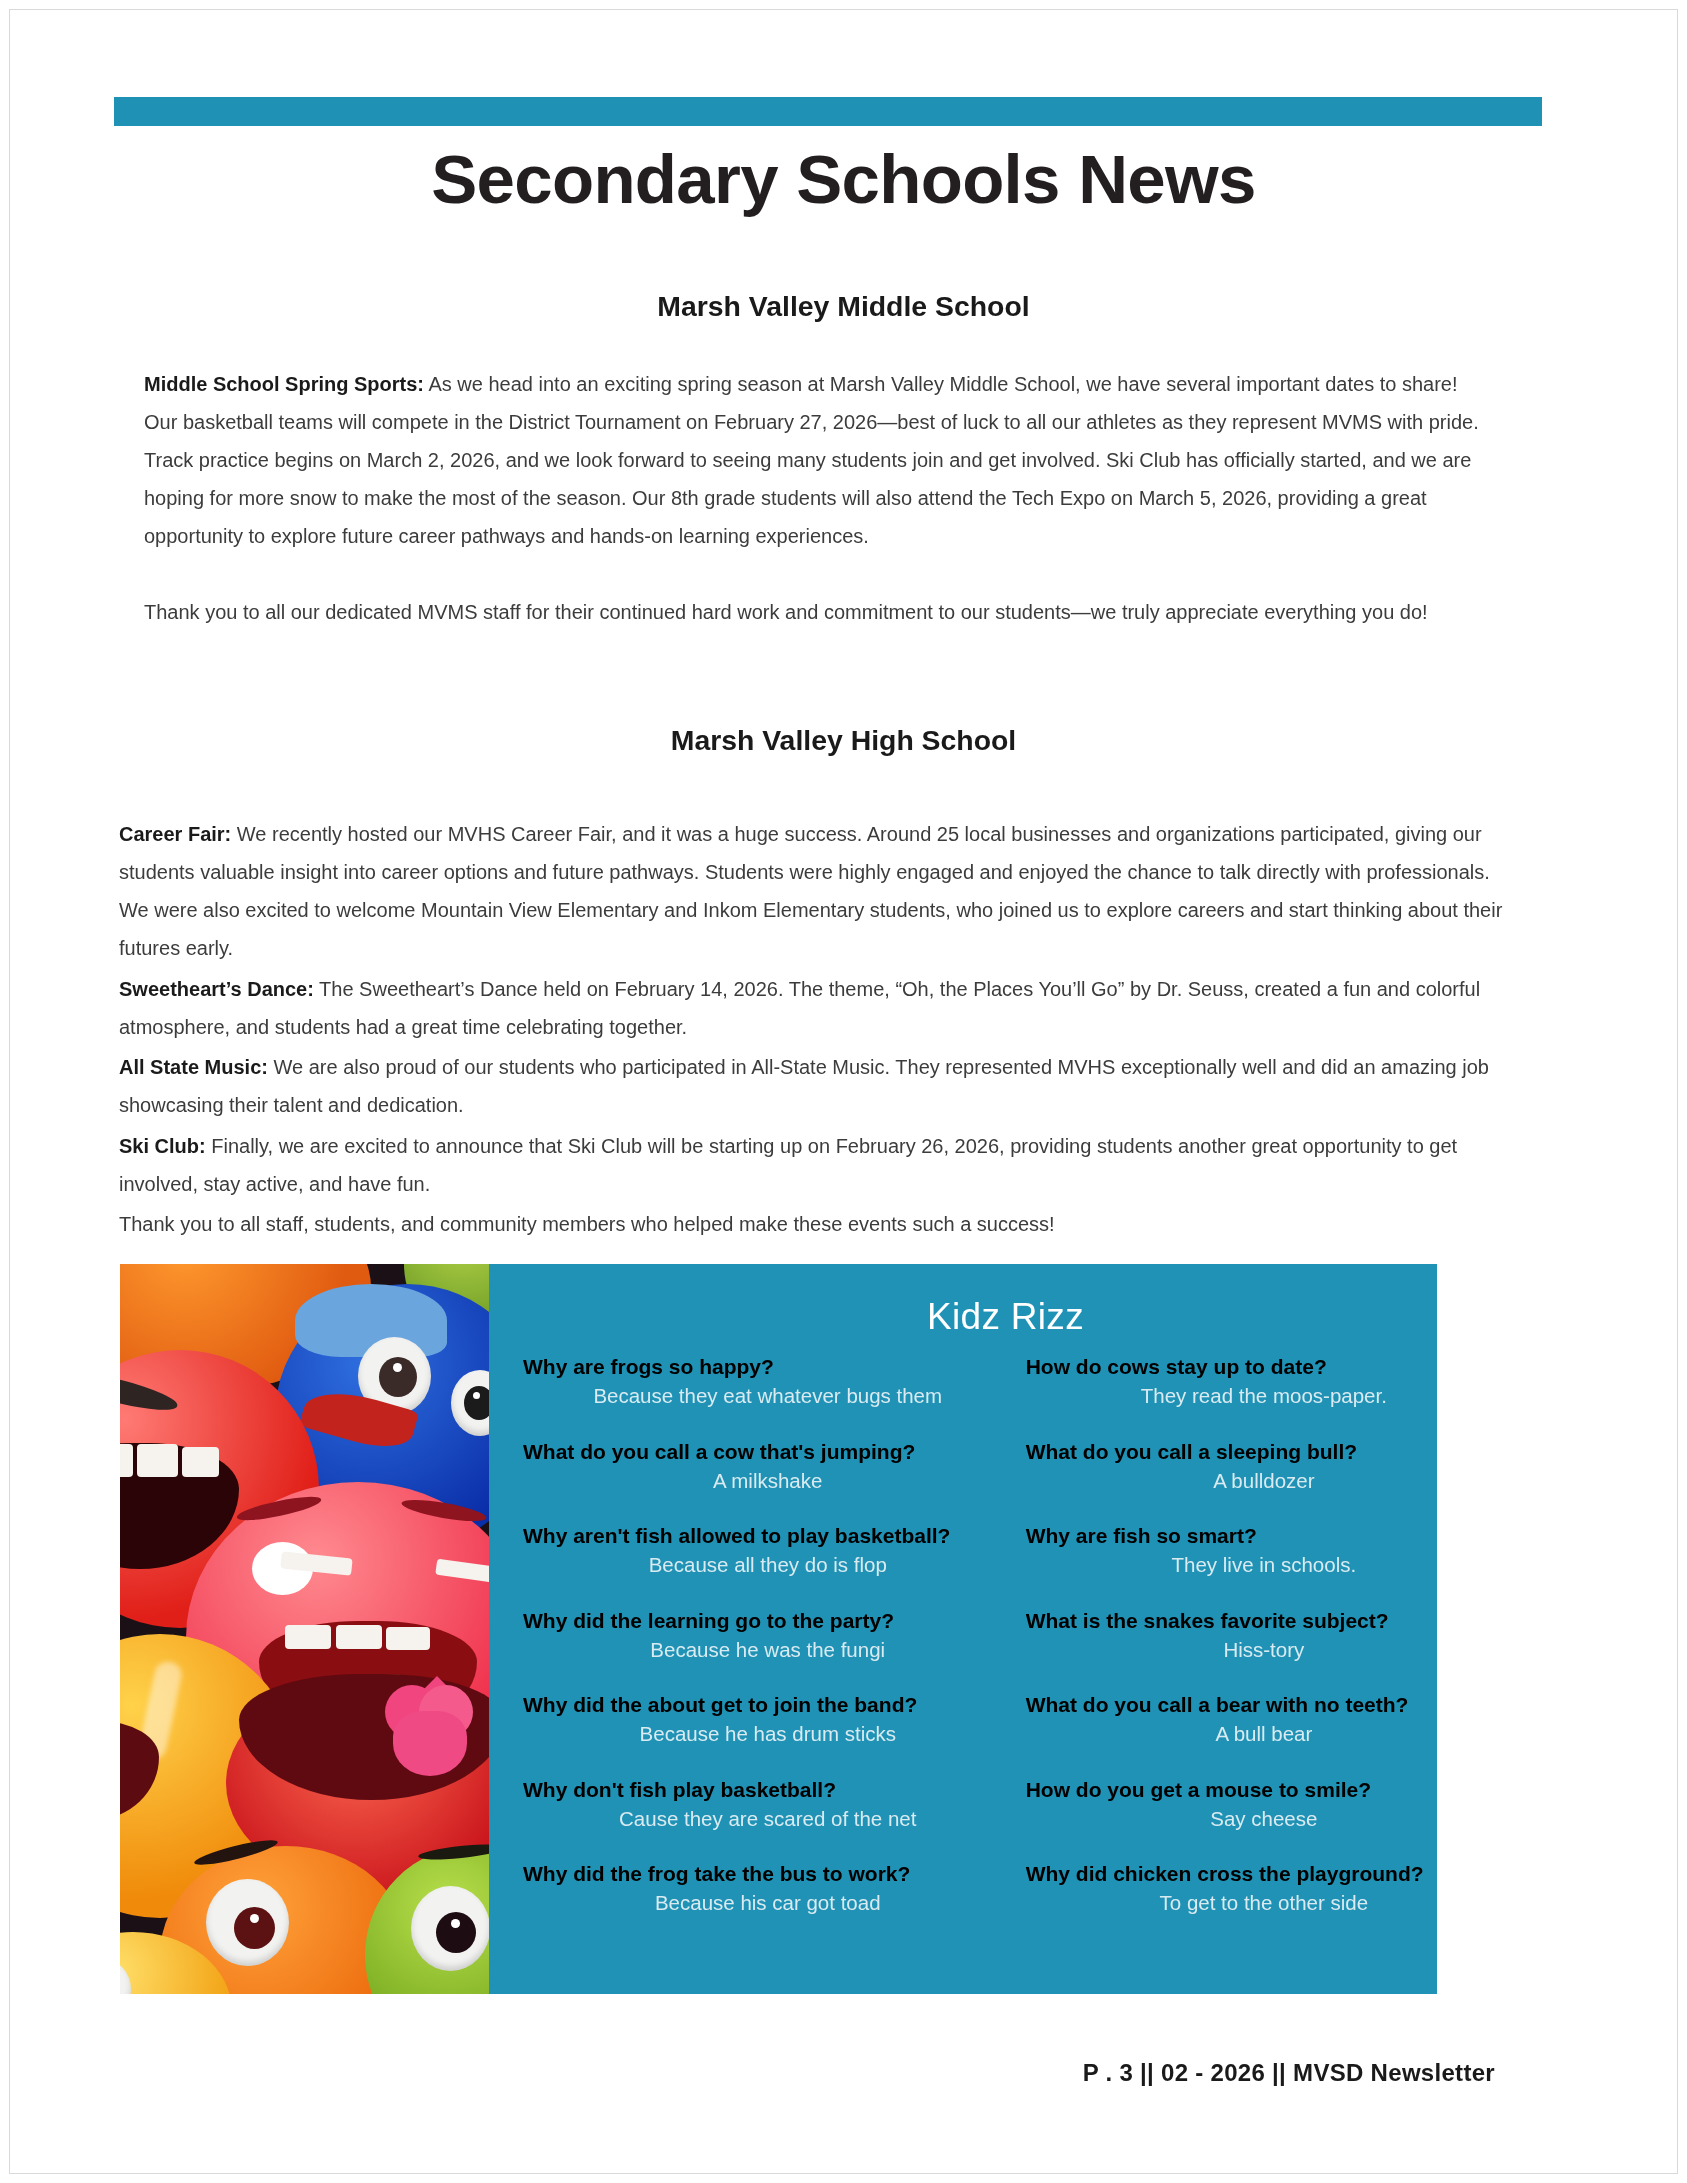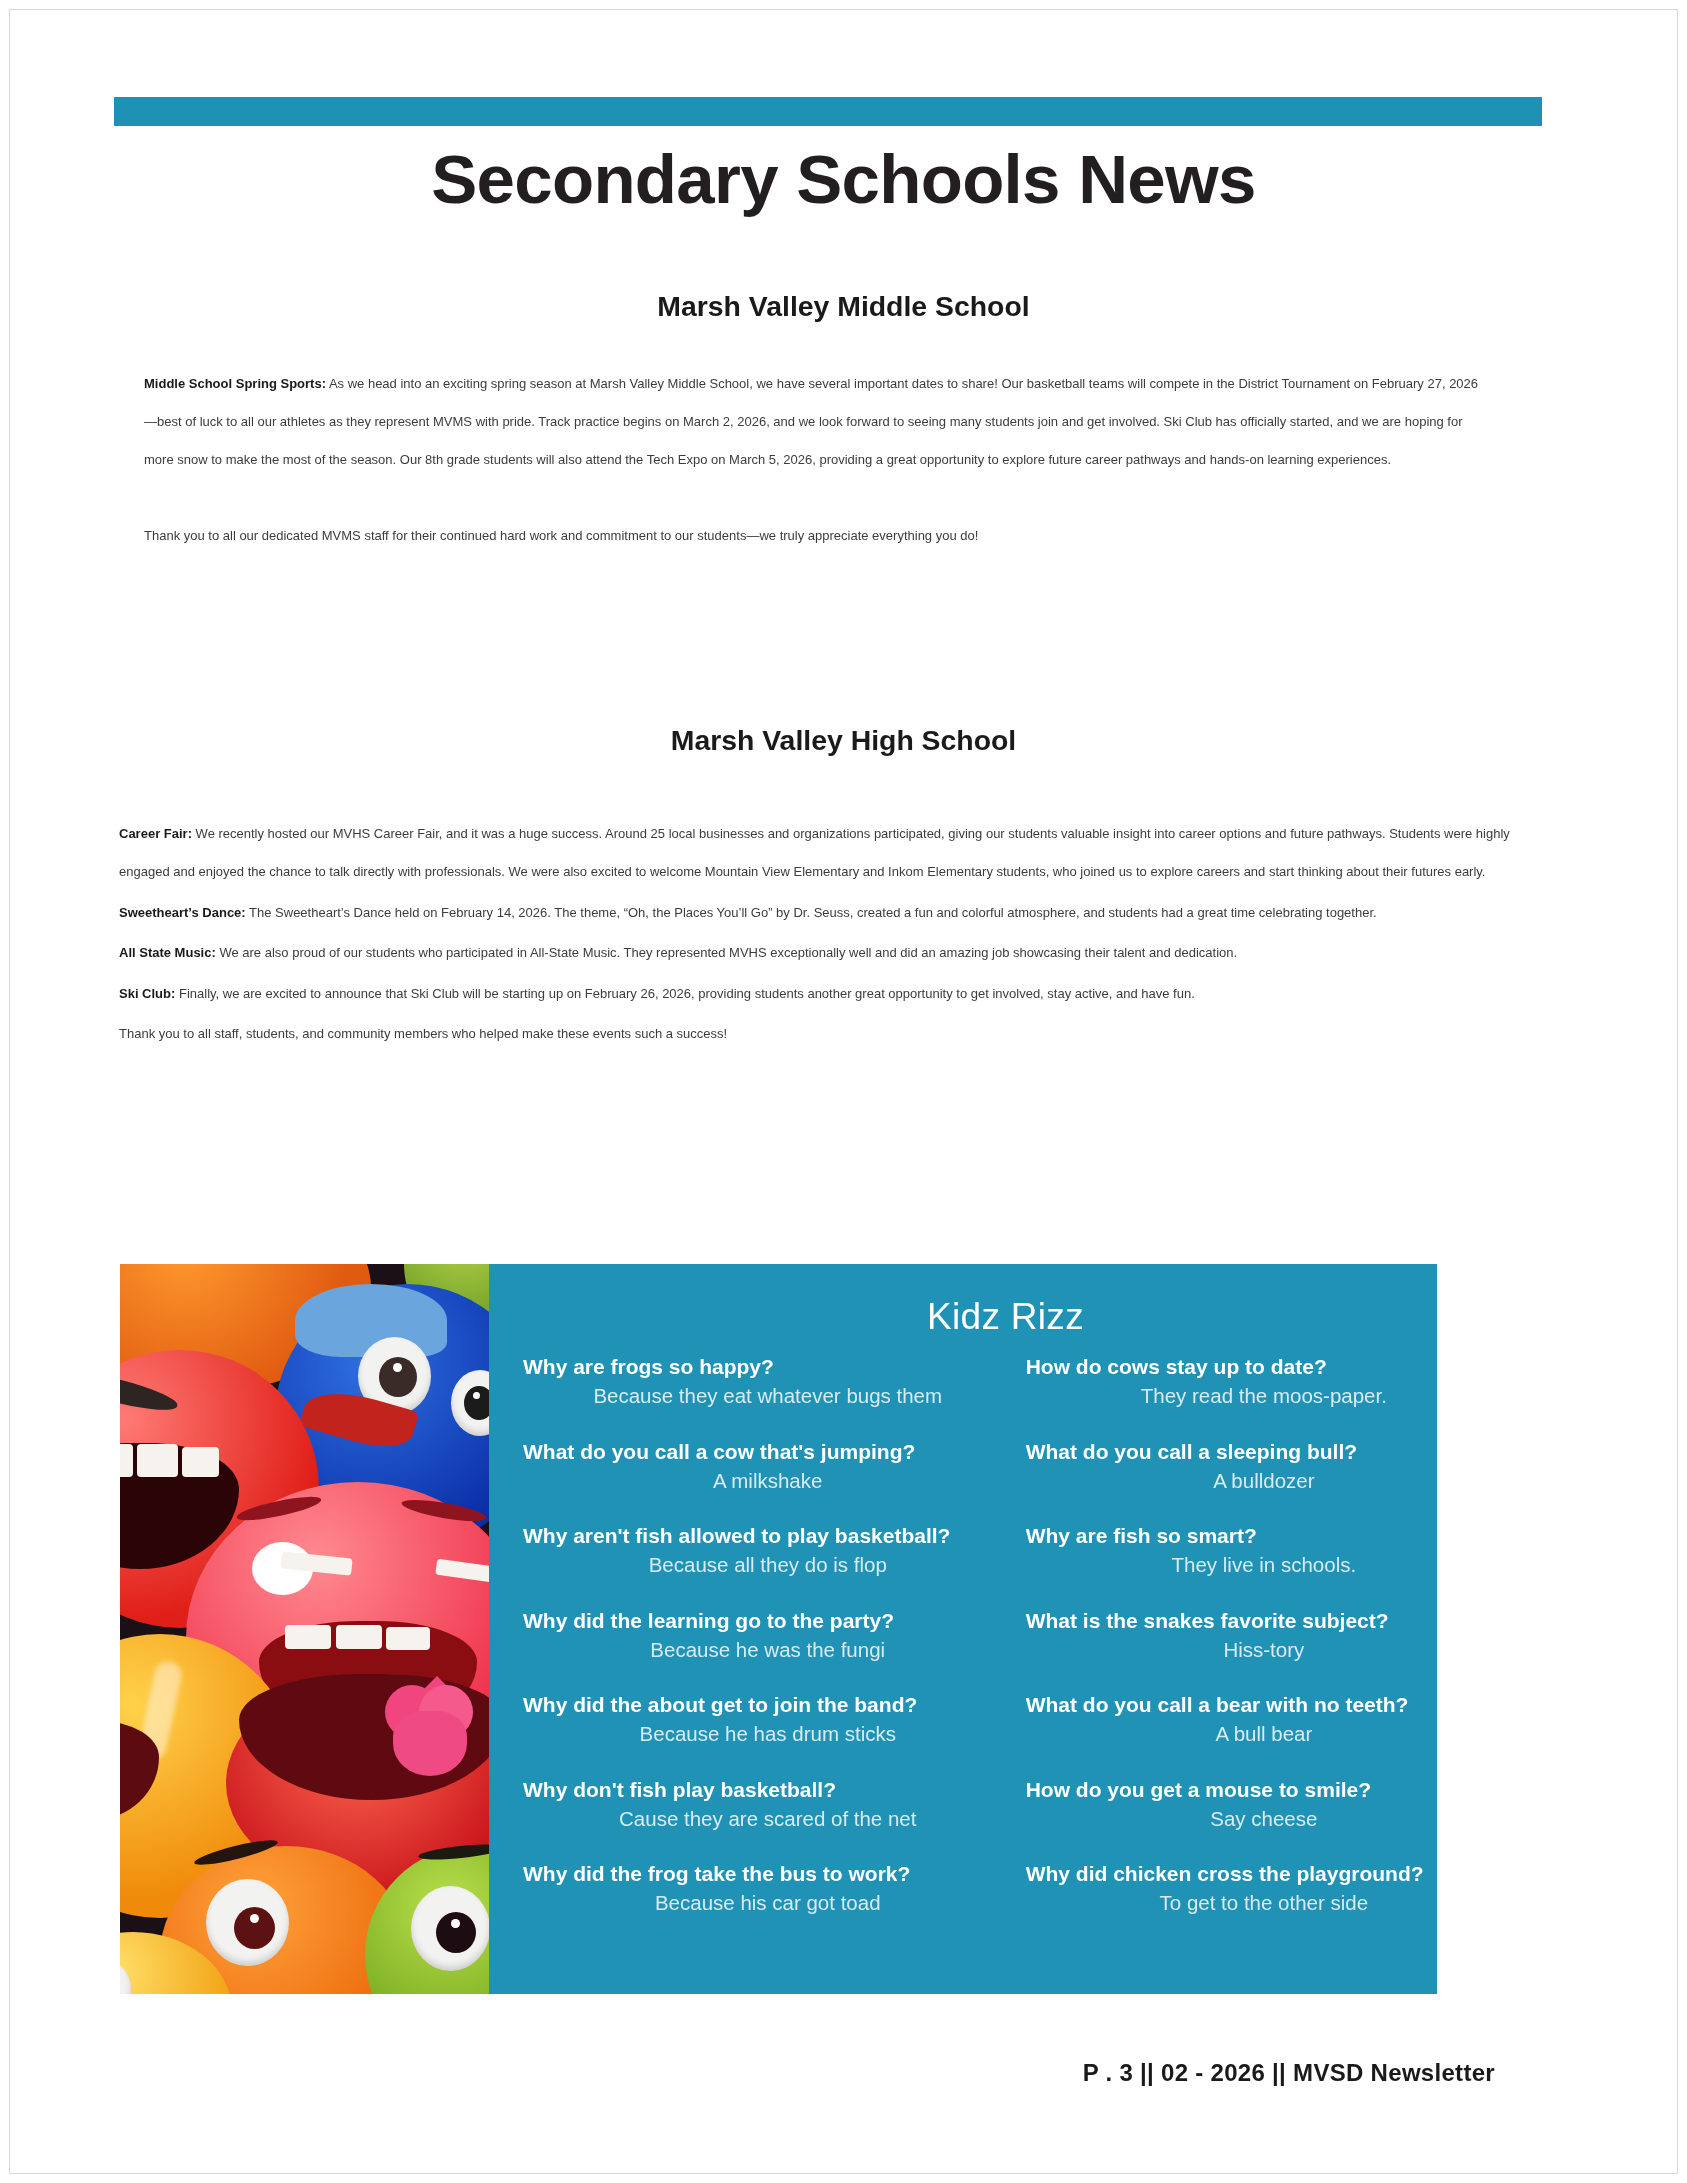--- a/index.html
+++ b/index.html
@@ -70,21 +70,21 @@
     color: #1a1a1a;
     font-family: "Liberation Sans", sans-serif;
   }
   .school-heading.mvms { top: 290px; }
   .school-heading.mvhs { top: 724px; }
 
   
   .body-block {
     position: absolute;
     color: #3c3c3c;
-    font-size: 13px;
+    font-size: 20px;
     font-family: "Liberation Sans", sans-serif;
     font-weight: 400;
   }
 
   .ms-block {
     left: 144px;
     top: 365px;
     width: 1335px;
     line-height: 38px;
     text-align: left;
@@ -154,21 +154,21 @@
   .joke-col {
     width: 50%;
     box-sizing: border-box;
   }
   .joke-col.right { padding-left: 13.2px; }
   .joke {
     margin-bottom: 26.5px;
   }
   .joke:last-child { margin-bottom: 0; }
   .joke-q {
-    color: #ffffff;
+    color: #000000;
     font-size: 21px;
     font-weight: 700;
     line-height: 29px;
     font-family: "Liberation Sans", sans-serif;
   }
   .joke-a {
     color: #e7f2f6;
     font-size: 20.5px;
     font-weight: 300;
     line-height: 29px;

